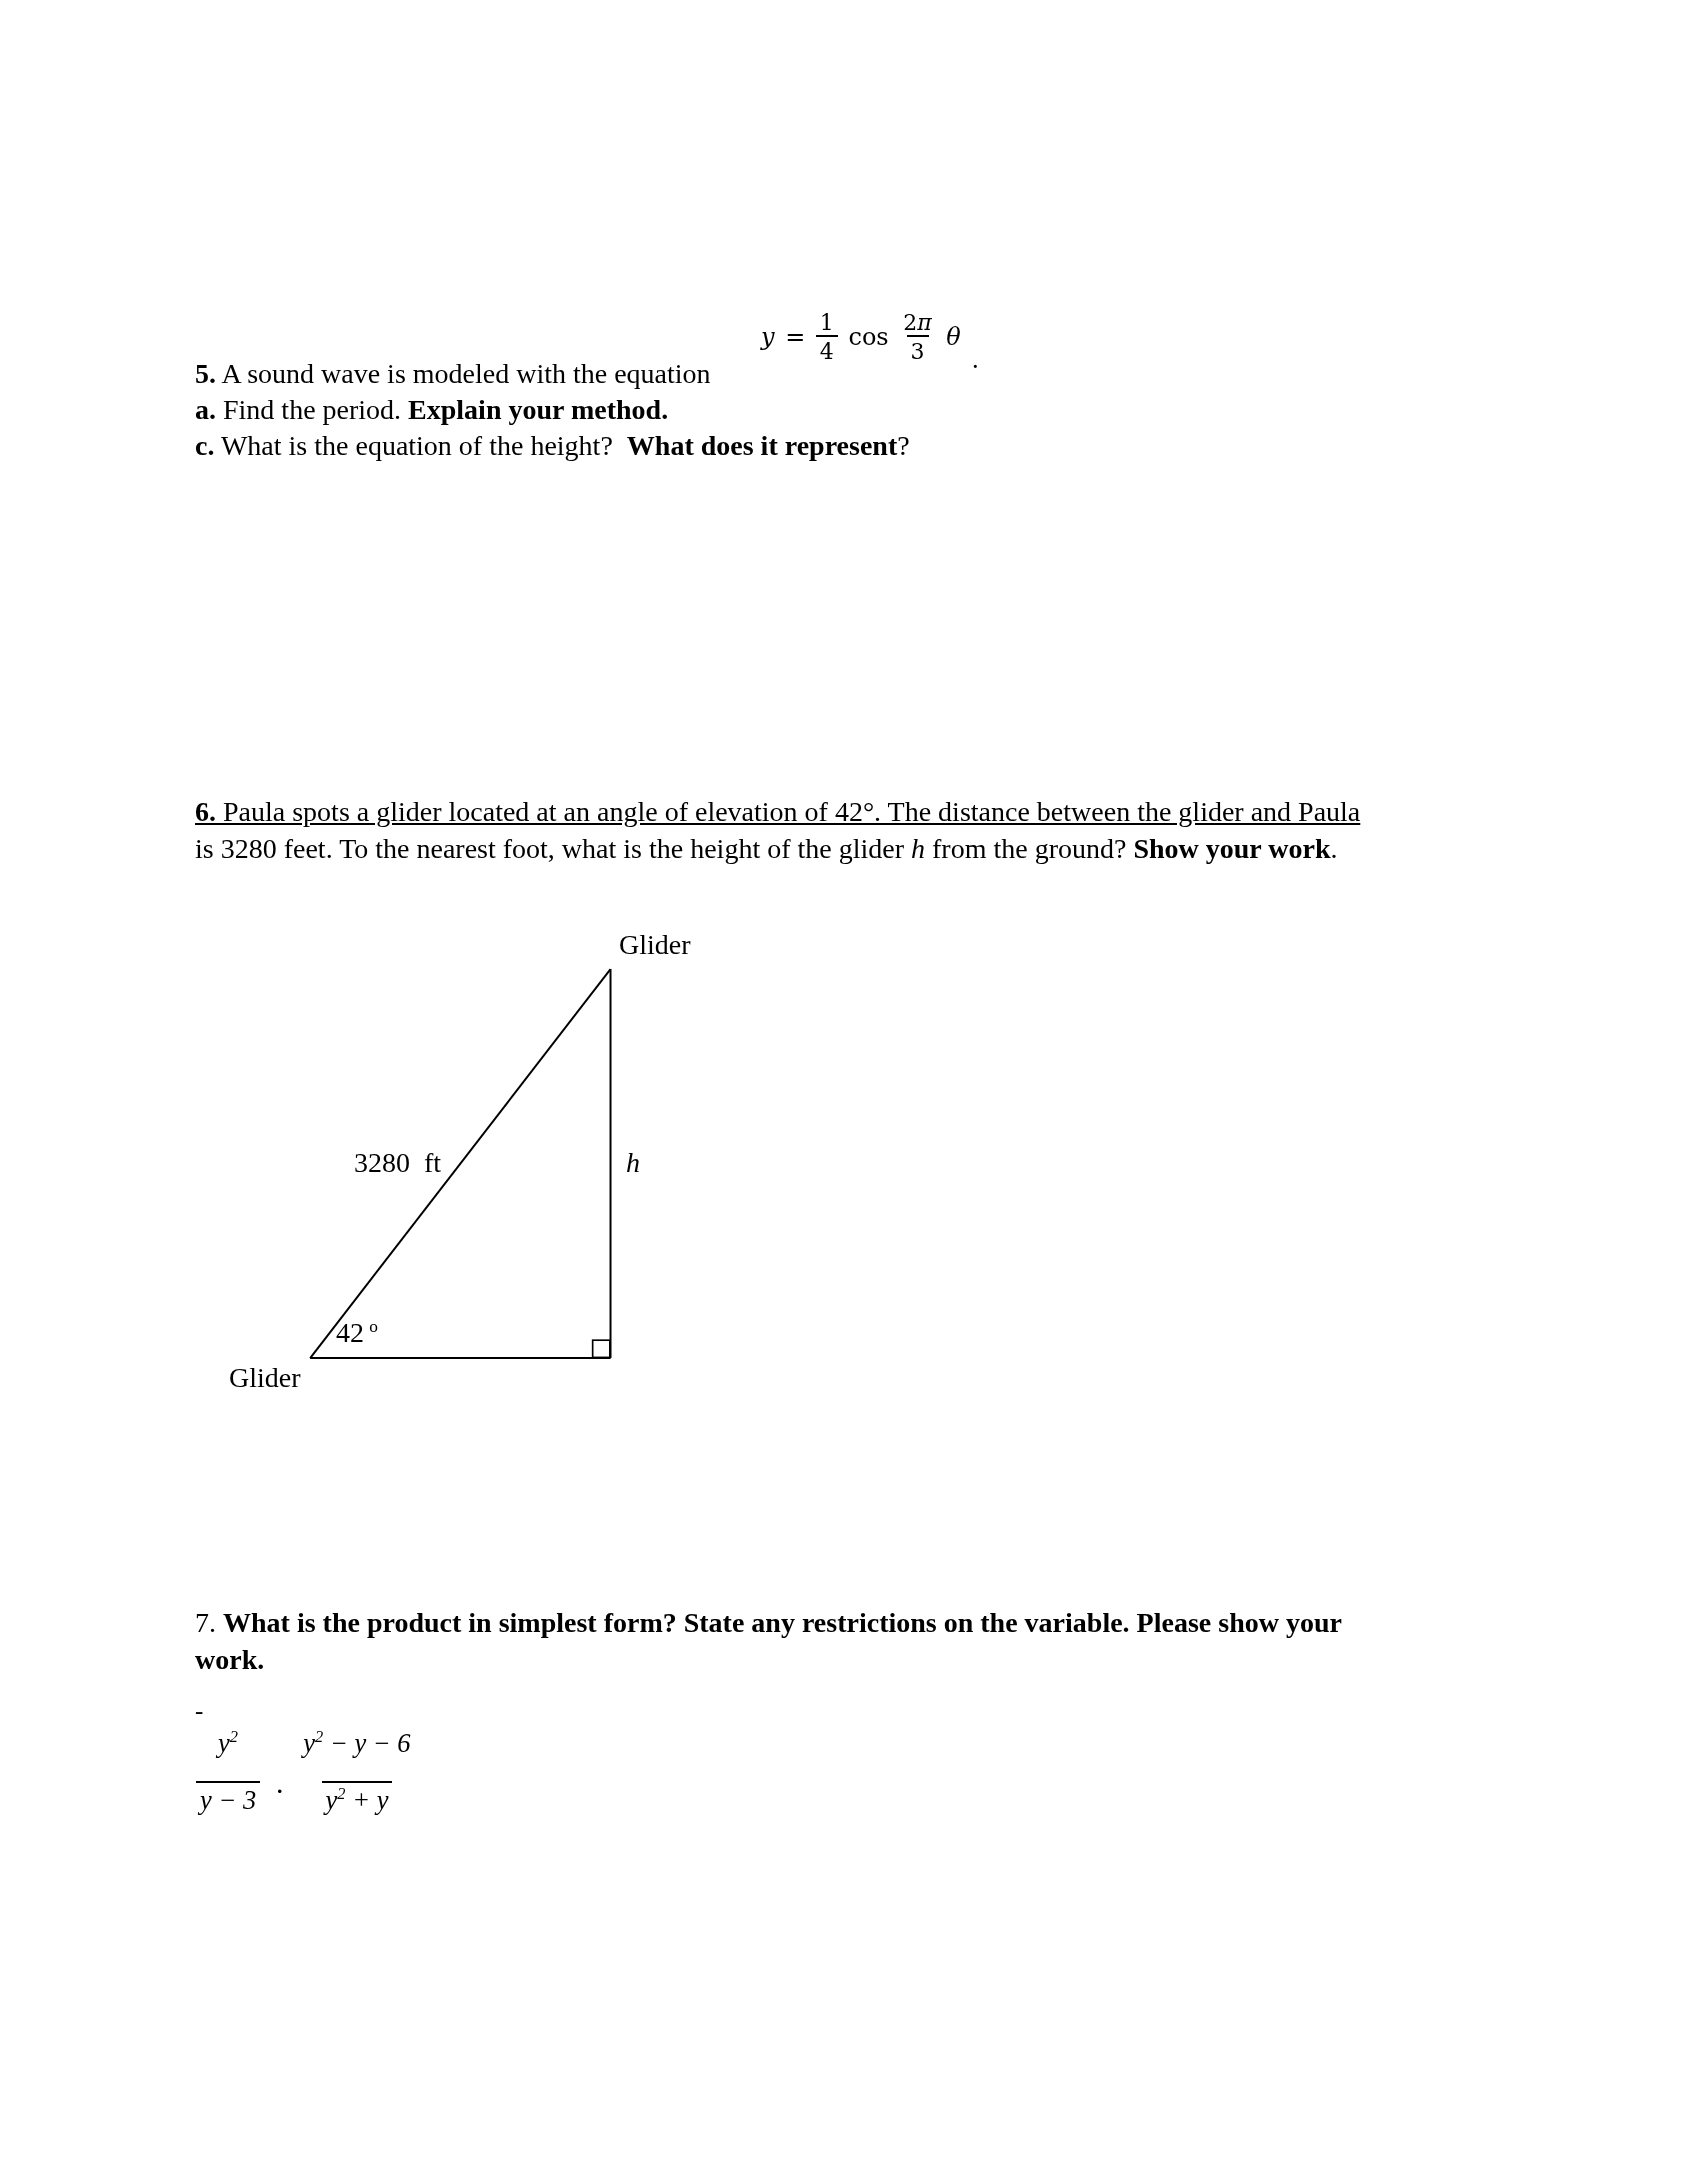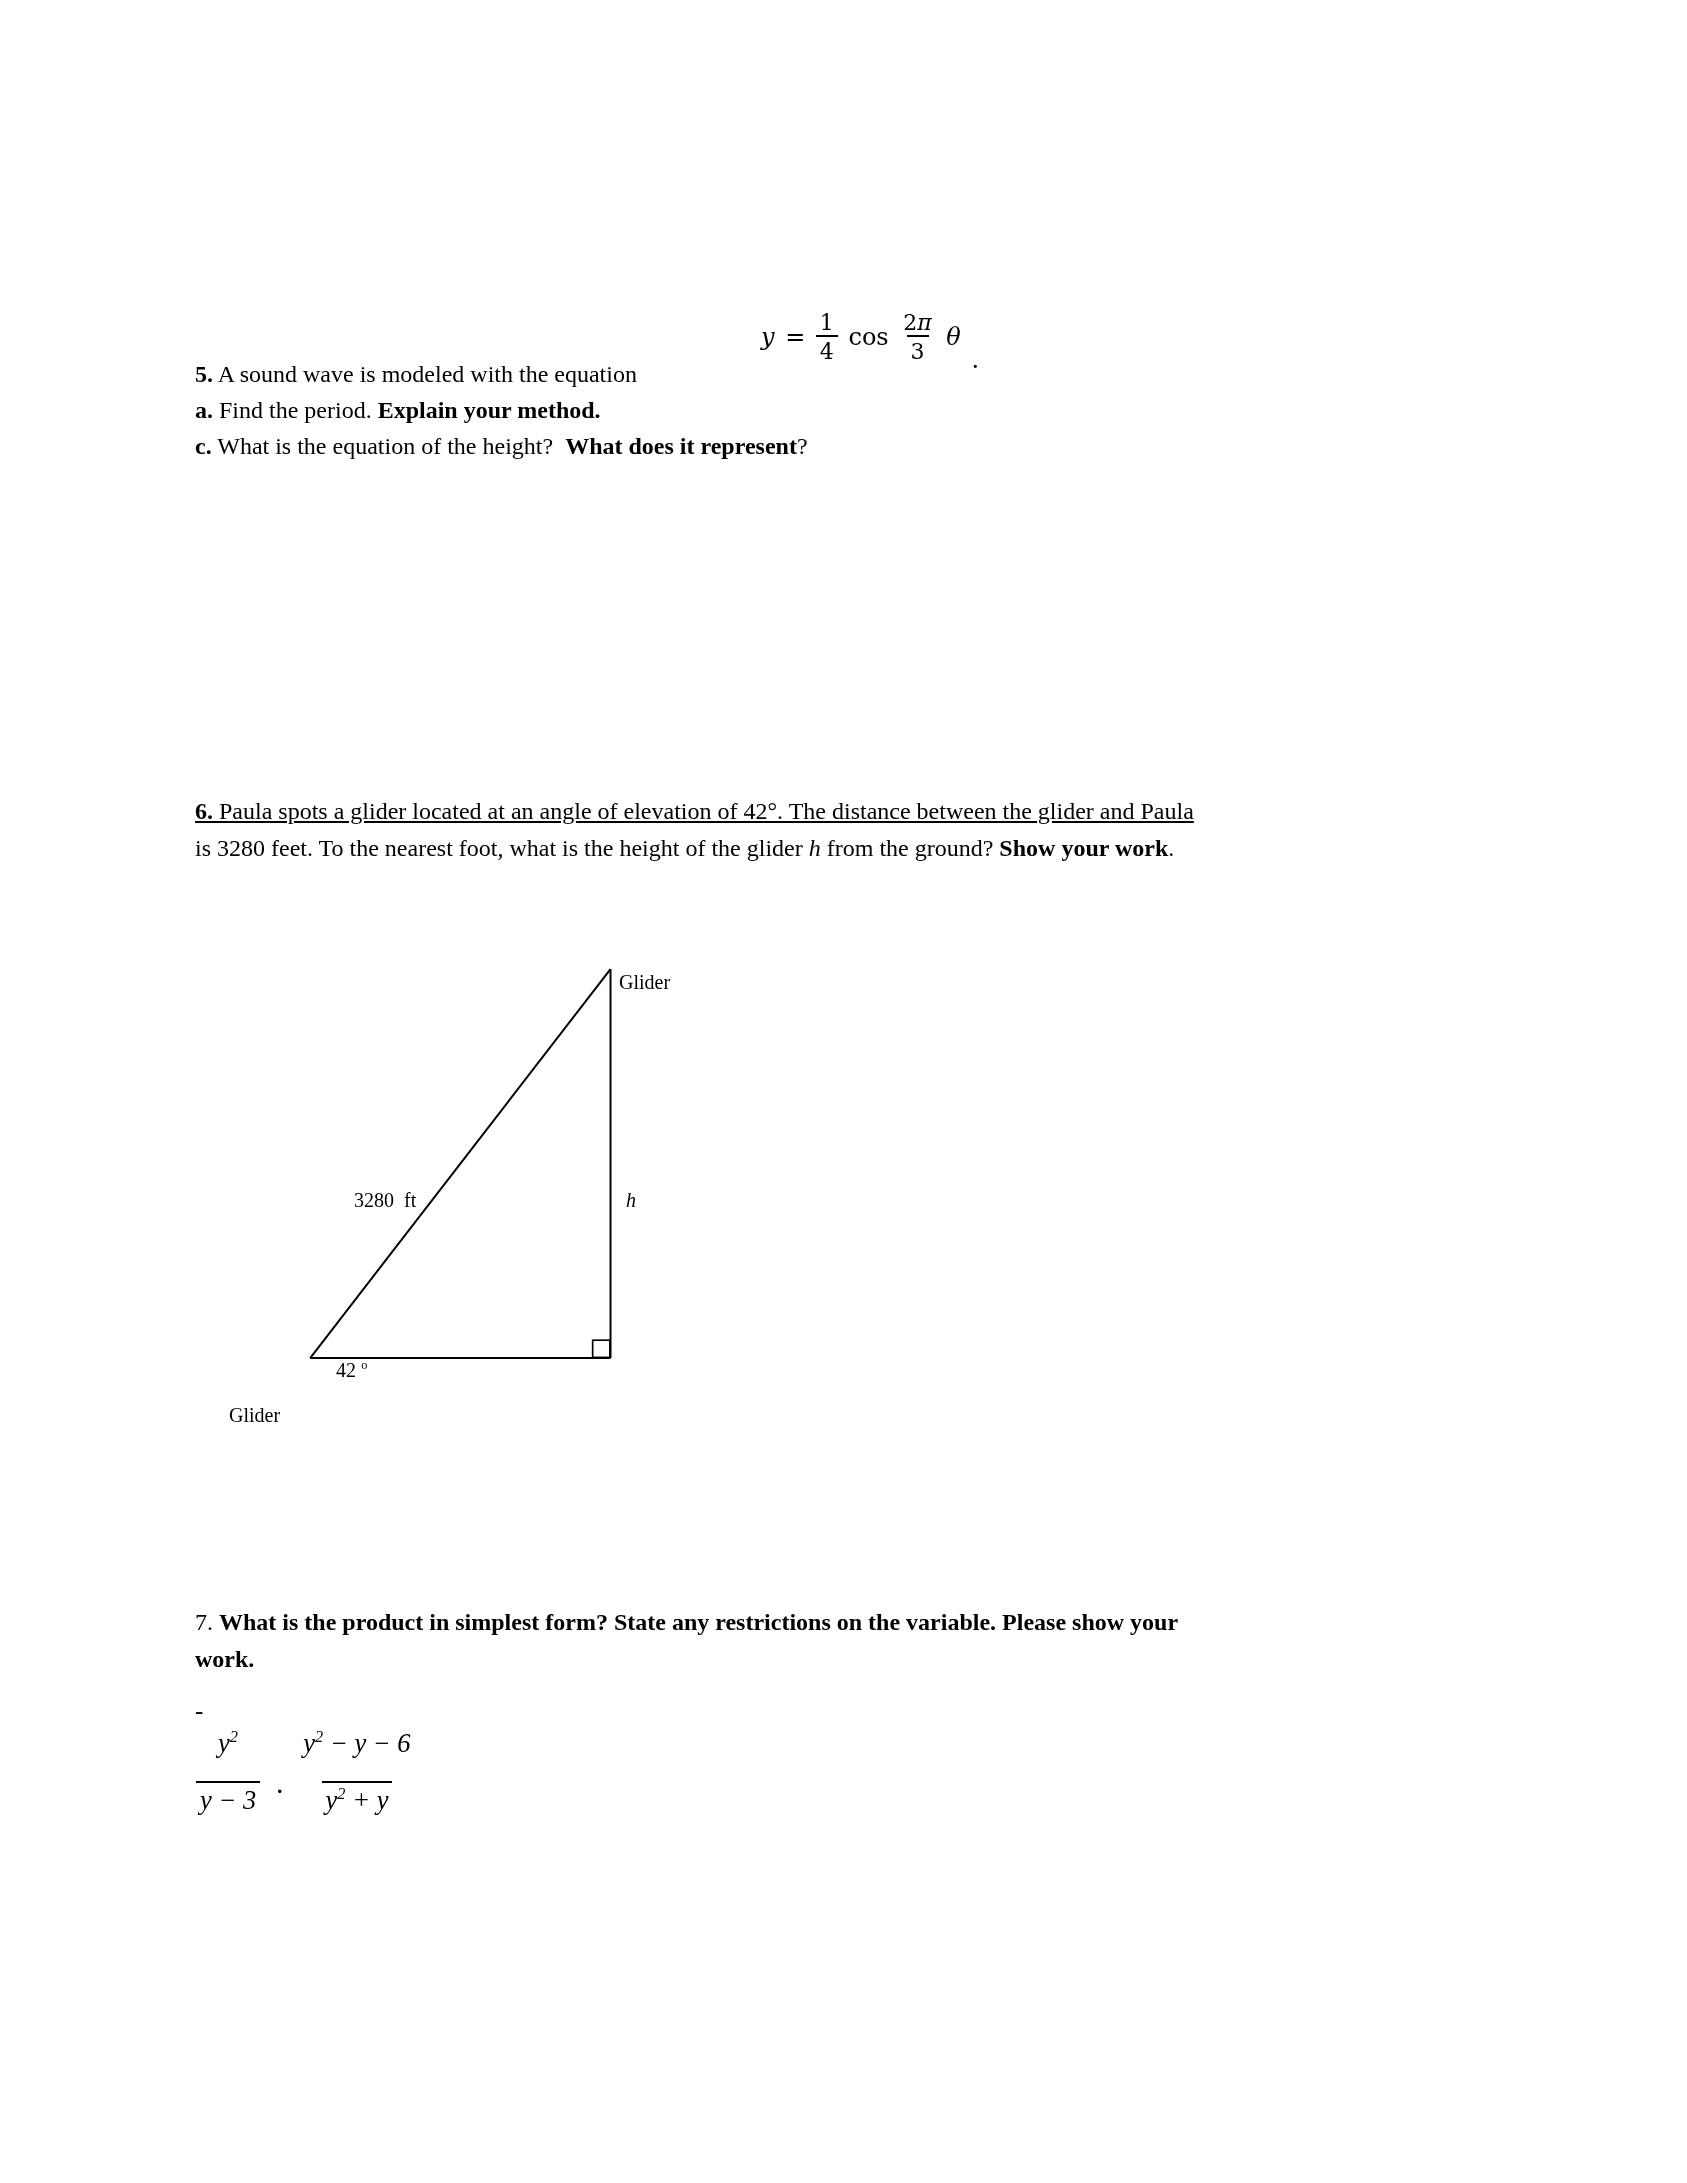--- a/index.html
+++ b/index.html
@@ -5,21 +5,21 @@
   * { margin:0; padding:0; box-sizing:border-box; }
   html, body { background:#ffffff; }
   body {
     width:1687px; height:2183px;
     font-family:"Liberation Serif", serif;
     color:#000;
     position:relative;
   }
   .page { position:absolute; left:0; top:0; width:1687px; height:2183px; background:#ffffff; }
   .abs { position:absolute; }
-  .line { white-space:pre; font-size:24px; line-height:36px; }
+  .line { white-space:pre; font-size:28px; line-height:36px; }
   .b { font-weight:bold; }
   .it { font-style:italic; }
 
   
   .eq {
     display:flex; align-items:center; column-gap:10.6px;
     font-size:24px; font-family:"DejaVu Serif", serif;
   }
   .eq .frac { font-size:22px; }
   .frac { display:inline-flex; flex-direction:column; align-items:center; text-align:center; }
@@ -28,21 +28,21 @@
   .eq-period { transform:translateY(22.5px); }
 
   
   .expr-row { display:flex; align-items:center; column-gap:14.6px; font-size:26.5px; }
   .expr-row .frac { font-size:26.5px;gap:23px; }
   .mdot { font-size:30px; transform:translateY(18.5px); }
   sup { font-size:0.62em; vertical-align:super; line-height:0; }
   .stray-dash { font-size:25px; line-height:25px; }
 
   
-  .diag-label { font-size:20px; white-space:pre;margin-top:42px; }
+  .diag-label { font-size:28px; white-space:pre; }
 </style>
 </head>
 <body>
 
 <div class="page">
 
   <div class="abs eq" style="left:761px; top:310px;">
     <span class="it">y</span>
     <span>=</span>
     <span class="frac">

